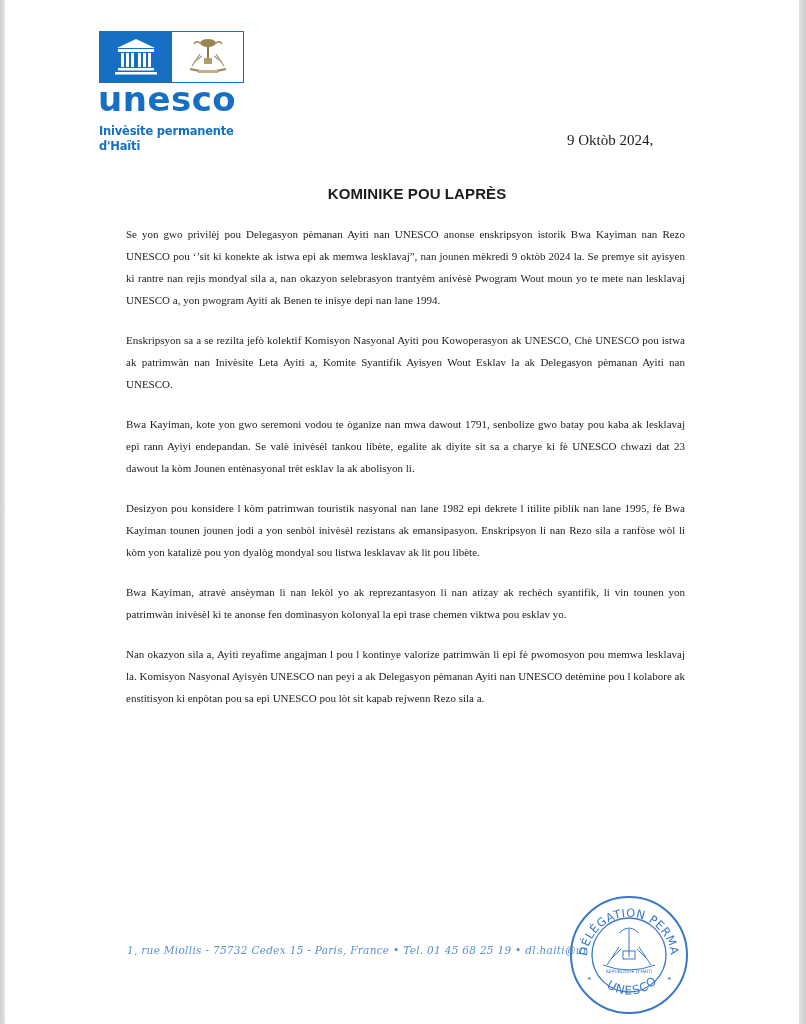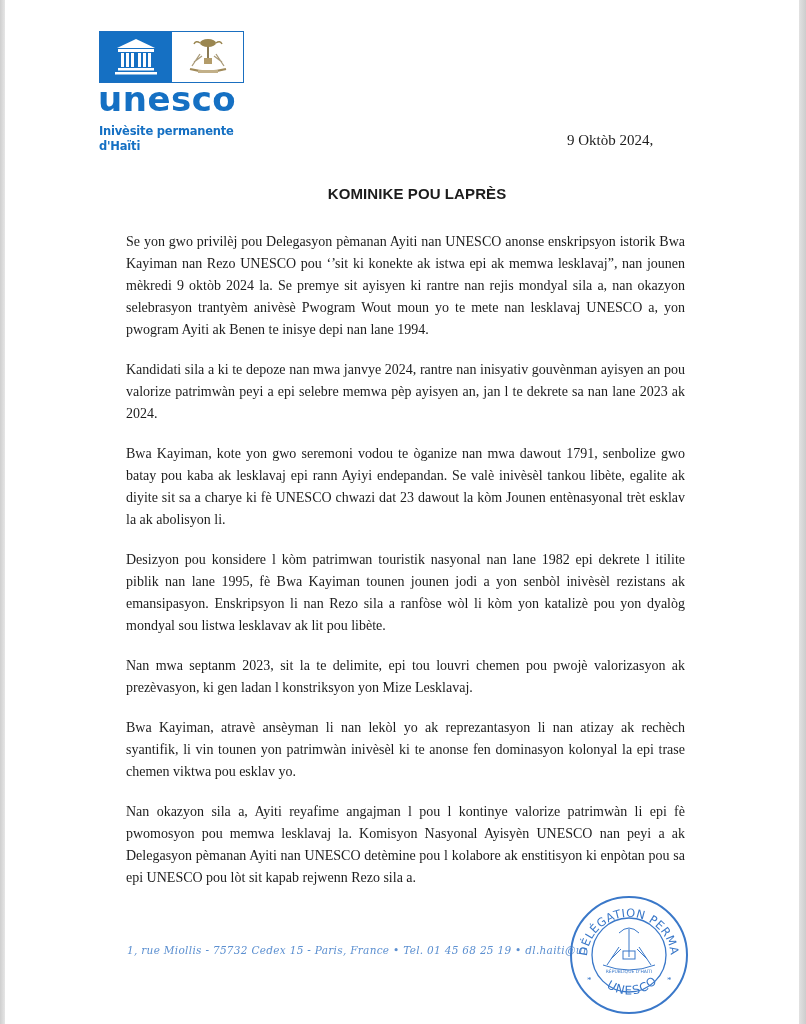--- a/index.html
+++ b/index.html
@@ -88,22 +88,22 @@
     letter-spacing: 0.1px;
     padding-left: 28px;
   }
   .body {
     position: absolute;
     left: 126px;
     top: 215px;
     width: 559px;
   }
   .body p {
-    margin: 16px 0 18px 0;
-    font-size: 14px;
+    margin: 8px 0 18px 0;
+    font-size: 11px;
     line-height: 22px;
     text-align: justify;
     text-align-last: left;
   }
   .footer-address {
     position: absolute;
     left: 127px; top: 944px;
     font-family: "DejaVu Serif", "Liberation Serif", serif;
     font-style: italic;
     font-size: 10.5px;
@@ -157,24 +157,23 @@
   <div>Inivèsite permanente</div>
   <div>d'Haïti</div>
 </div>
 
 <div class="date">9 Oktòb 2024,</div>
 
 <div class="title">KOMINIKE POU LAPRÈS</div>
 
 <div class="body">
   <p>Se yon gwo privilèj pou Delegasyon pèmanan Ayiti nan UNESCO anonse enskripsyon istorik Bwa Kayiman nan Rezo UNESCO pou ‘’sit ki konekte ak istwa epi ak memwa lesklavaj”, nan jounen mèkredi 9 oktòb 2024 la. Se premye sit ayisyen ki rantre nan rejis mondyal sila a, nan okazyon selebrasyon trantyèm anivèsè Pwogram Wout moun yo te mete nan lesklavaj UNESCO a, yon pwogram Ayiti ak Benen te inisye depi nan lane 1994.</p>
-  <p>Kandidati sila a ki te depoze nan mwa janvye 2024, rantre nan inisyativ gouvènman ayisyen an pou valorize patrimwàn peyi a epi selebre memwa pèp ayisyen an, jan l te dekrete sa nan lane 2023 ak 2024.</p>
+  <p>Enskripsyon sa a se rezilta jefò kolektif Komisyon Nasyonal Ayiti pou Kowoperasyon ak UNESCO, Chè UNESCO pou istwa ak patrimwàn nan Inivèsite Leta Ayiti a, Komite Syantifik Ayisyen Wout Esklav la ak Delegasyon pèmanan Ayiti nan UNESCO.</p>
   <p>Bwa Kayiman, kote yon gwo seremoni vodou te òganize nan mwa dawout 1791, senbolize gwo batay pou kaba ak lesklavaj epi rann Ayiyi endepandan. Se valè inivèsèl tankou libète, egalite ak diyite sit sa a charye ki fè UNESCO chwazi dat 23 dawout la kòm Jounen entènasyonal trèt esklav la ak abolisyon li.</p>
   <p>Desizyon pou konsidere l kòm patrimwan touristik nasyonal nan lane 1982 epi dekrete l itilite piblik nan lane 1995, fè Bwa Kayiman tounen jounen jodi a yon senbòl inivèsèl rezistans ak emansipasyon. Enskripsyon li nan Rezo sila a ranfòse wòl li kòm yon katalizè pou yon dyalòg mondyal sou listwa lesklavav ak lit pou libète.</p>
-  <p>Nan mwa septanm 2023, sit la te delimite, epi tou louvri chemen pou pwojè valorizasyon ak prezèvasyon, ki gen ladan l konstriksyon yon Mize Lesklavaj.</p>
   <p>Bwa Kayiman, atravè ansèyman li nan lekòl yo ak reprezantasyon li nan atizay ak rechèch syantifik, li vin tounen yon patrimwàn inivèsèl ki te anonse fen dominasyon kolonyal la epi trase chemen viktwa pou esklav yo.</p>
   <p>Nan okazyon sila a, Ayiti reyafime angajman l pou l kontinye valorize patrimwàn li epi fè pwomosyon pou memwa lesklavaj la. Komisyon Nasyonal Ayisyèn UNESCO nan peyi a ak Delegasyon pèmanan Ayiti nan UNESCO detèmine pou l kolabore ak enstitisyon ki enpòtan pou sa epi UNESCO pou lòt sit kapab rejwenn Rezo sila a.</p>
 </div>
 
 <div class="footer-address">1, rue Miollis - 75732 Cedex 15 - Paris, France • Tel. 01 45 68 25 19 • dl.haiti@unesco-delegations.org</div>
 
 <div class="stamp">
   <svg width="124" height="124" viewBox="0 0 124 124">
     <defs>
       <path id="stampTop" d="M 20,66 A 42,42 0 1,1 104,66"></path>

